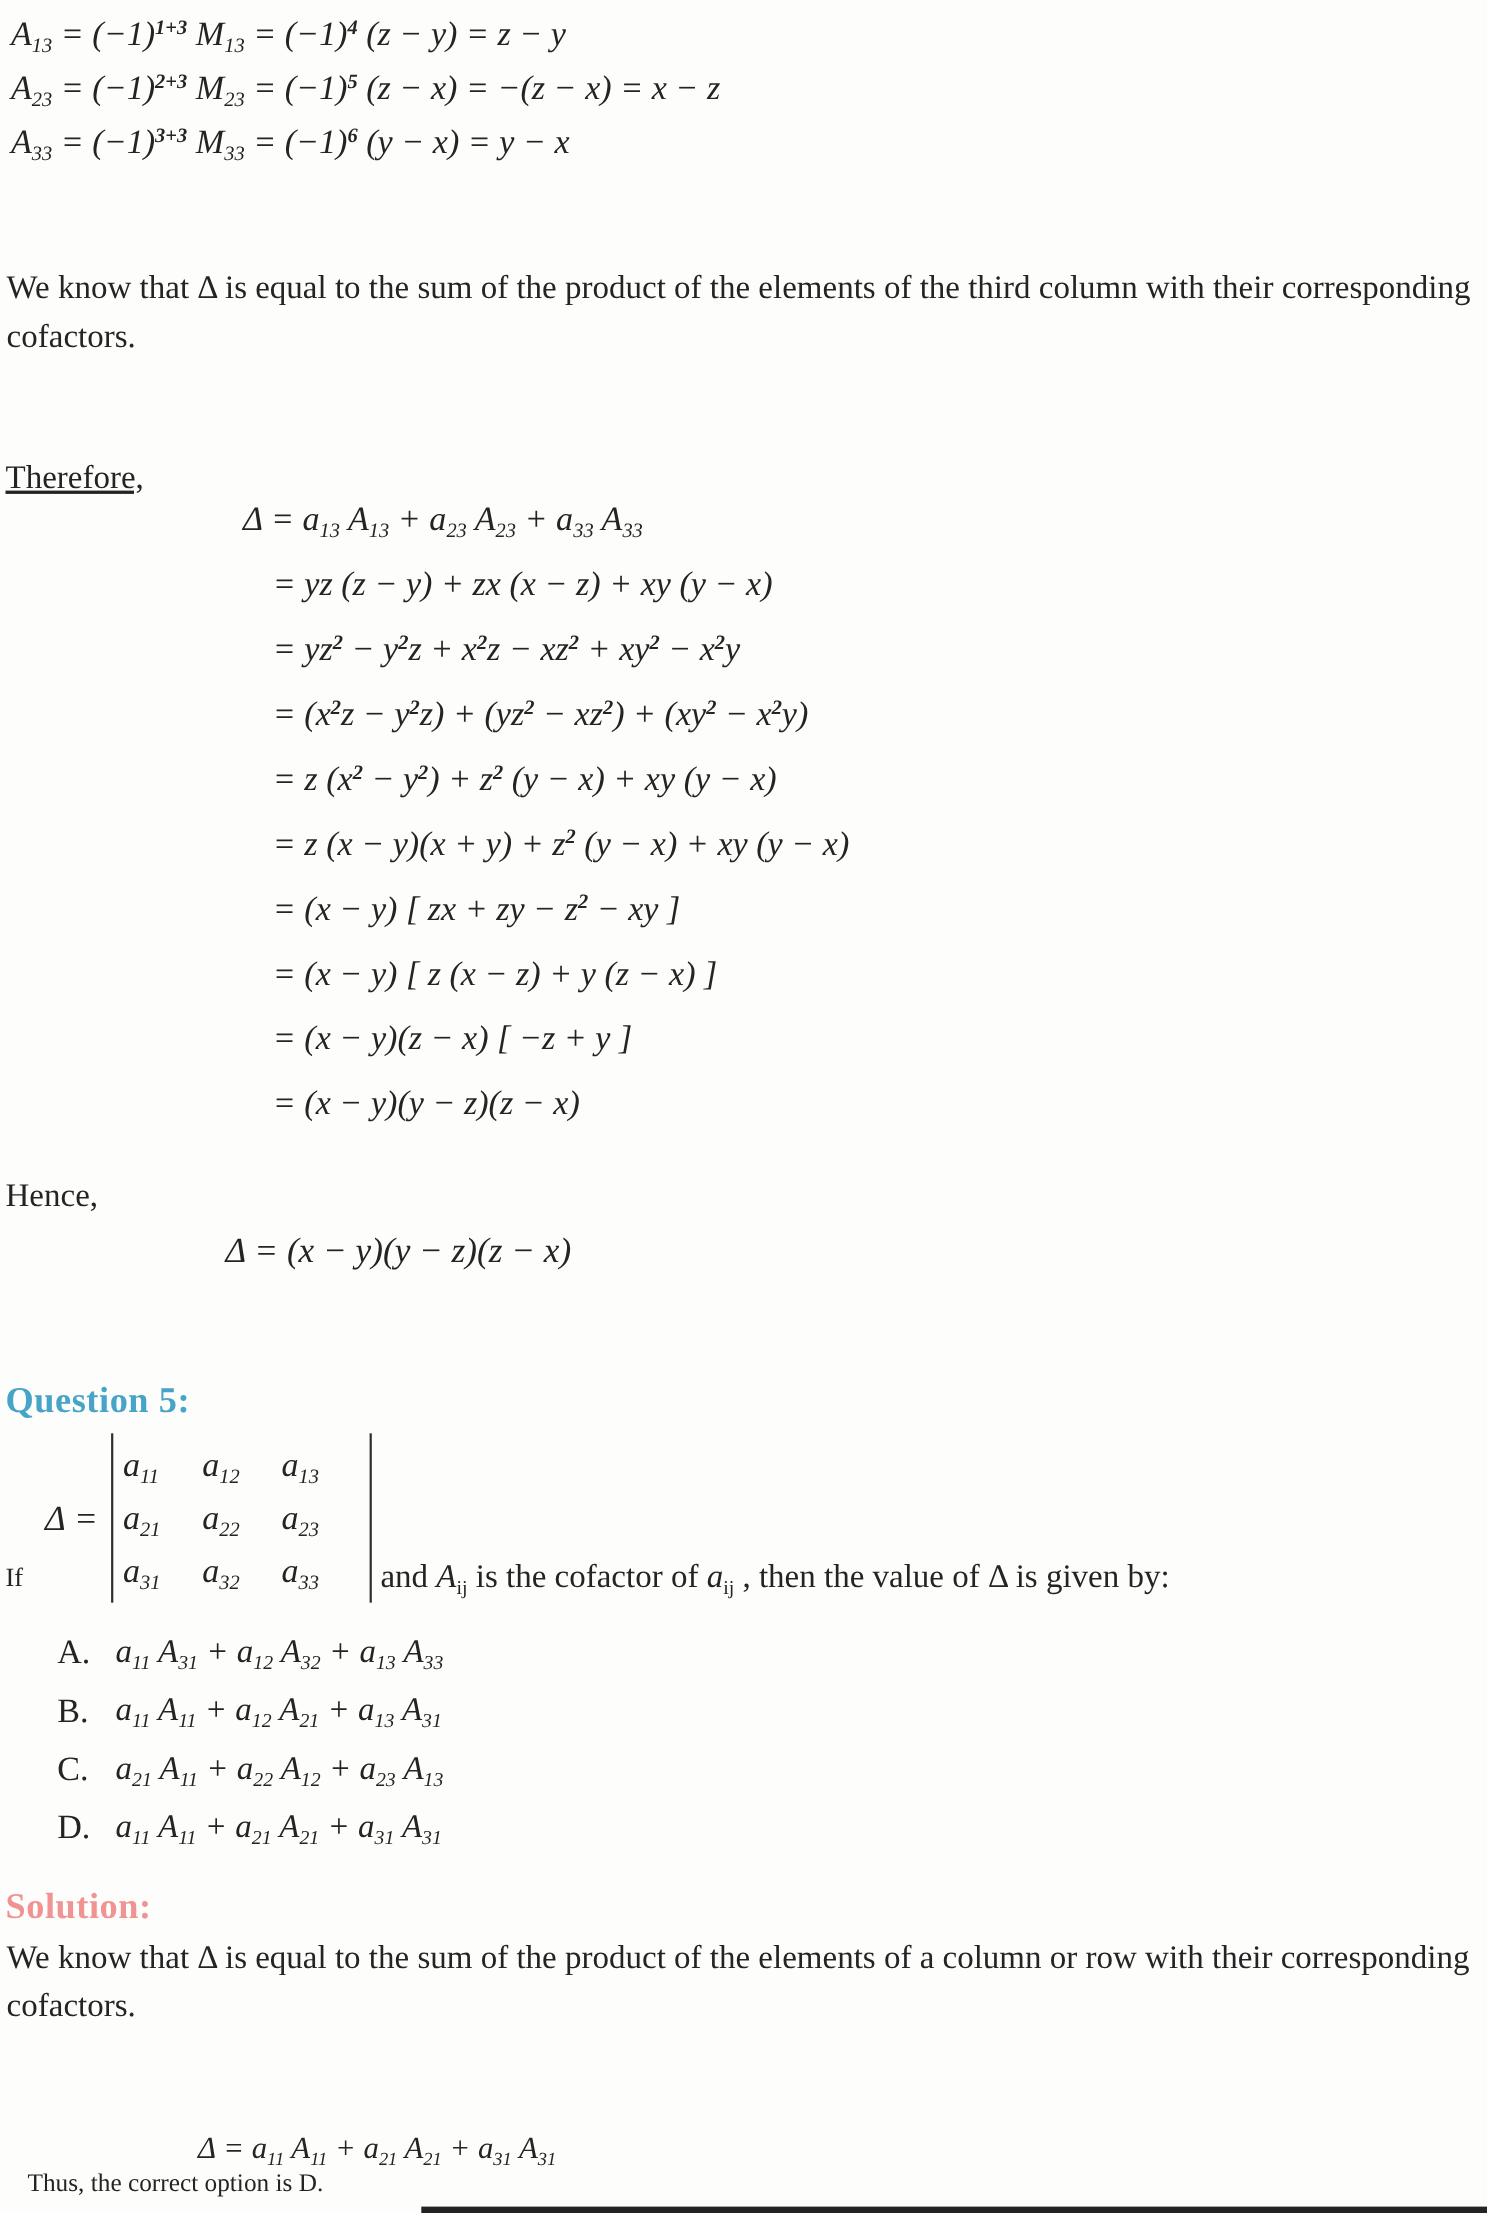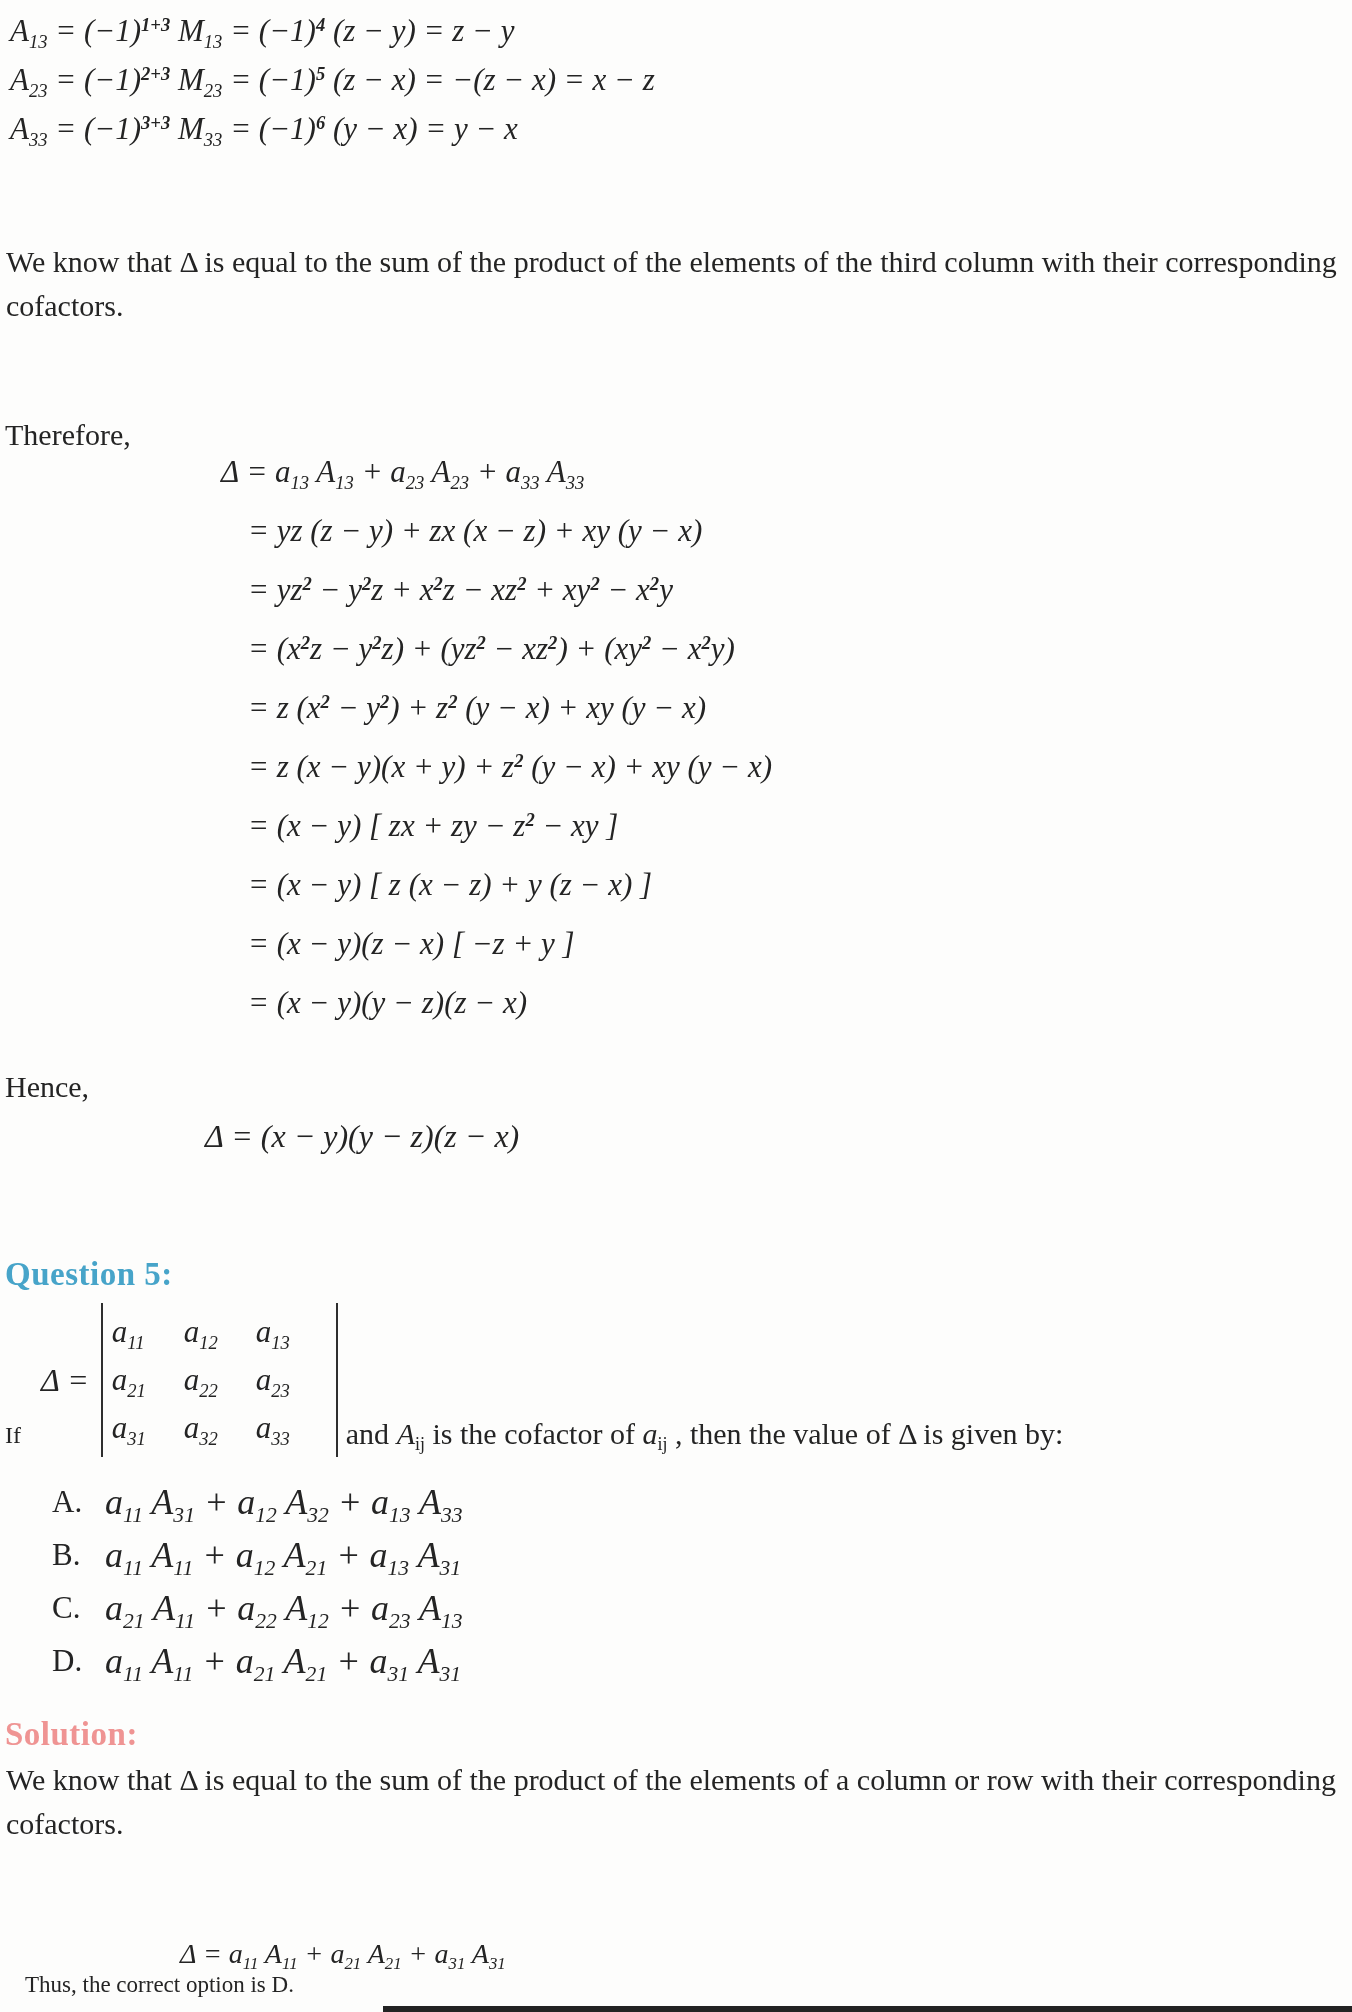--- a/index.html
+++ b/index.html
@@ -47,41 +47,41 @@
     padding:5px 8px 5px 9px;
   }
   .det-row { display:flex; height:48px; align-items:center; }
   .det-cell { width:72px; font-size:31px; }
   .q-tail { font-size:30px; padding-bottom:6px; margin-left:8px; white-space:nowrap; }
 
   
   .options { position:absolute; left:52px; top:1475px; }
   .opt-row { display:flex; align-items:center; height:53px; }
   .opt-label { width:53px; font-size:31px; }
-  .opt-math { font-size:36px; }
+  .opt-math { font-size:30px; }
 
   .solution-eq { position:absolute; left:180px; top:1938px; font-size:28px; }
   .conclusion { position:absolute; left:25px; top:1972px; font-size:23px; }
 
   .bottom-edge { position:absolute; left:383px; top:2006px; width:969px; height:6px; background:#232323; }
 </style>
 </head>
 <body>
 
 <div class="page">
 
   <div class="cofactors">
     <div class="math mline">A<sub>13</sub> = (−1)<sup>1+3</sup> M<sub>13</sub> = (−1)<sup>4</sup> (z − y) = z − y</div>
     <div class="math mline">A<sub>23</sub> = (−1)<sup>2+3</sup> M<sub>23</sub> = (−1)<sup>5</sup> (z − x) = −(z − x) = x − z</div>
     <div class="math mline">A<sub>33</sub> = (−1)<sup>3+3</sup> M<sub>33</sub> = (−1)<sup>6</sup> (y − x) = y − x</div>
   </div>
 
   <p class="para" id="para1">We know that Δ is equal to the sum of the product of the elements of the third column with their corresponding cofactors.</p>
 
-  <div class="label" style="top:418px;">Therefore,</div>
+  <div class="label" style="top:418px;text-decoration:underline;">Therefore,</div>
 
   <div class="derivation">
     <div class="math dline">Δ = a<sub>13</sub> A<sub>13</sub> + a<sub>23</sub> A<sub>23</sub> + a<sub>33</sub> A<sub>33</sub></div>
     <div class="math dline cont">= yz (z − y) + zx (x − z) + xy (y − x)</div>
     <div class="math dline cont">= yz<sup>2</sup> − y<sup>2</sup>z + x<sup>2</sup>z − xz<sup>2</sup> + xy<sup>2</sup> − x<sup>2</sup>y</div>
     <div class="math dline cont">= (x<sup>2</sup>z − y<sup>2</sup>z) + (yz<sup>2</sup> − xz<sup>2</sup>) + (xy<sup>2</sup> − x<sup>2</sup>y)</div>
     <div class="math dline cont">= z (x<sup>2</sup> − y<sup>2</sup>) + z<sup>2</sup> (y − x) + xy (y − x)</div>
     <div class="math dline cont">= z (x − y)(x + y) + z<sup>2</sup> (y − x) + xy (y − x)</div>
     <div class="math dline cont">= (x − y) [ zx + zy − z<sup>2</sup> − xy ]</div>
     <div class="math dline cont">= (x − y) [ z (x − z) + y (z − x) ]</div>

